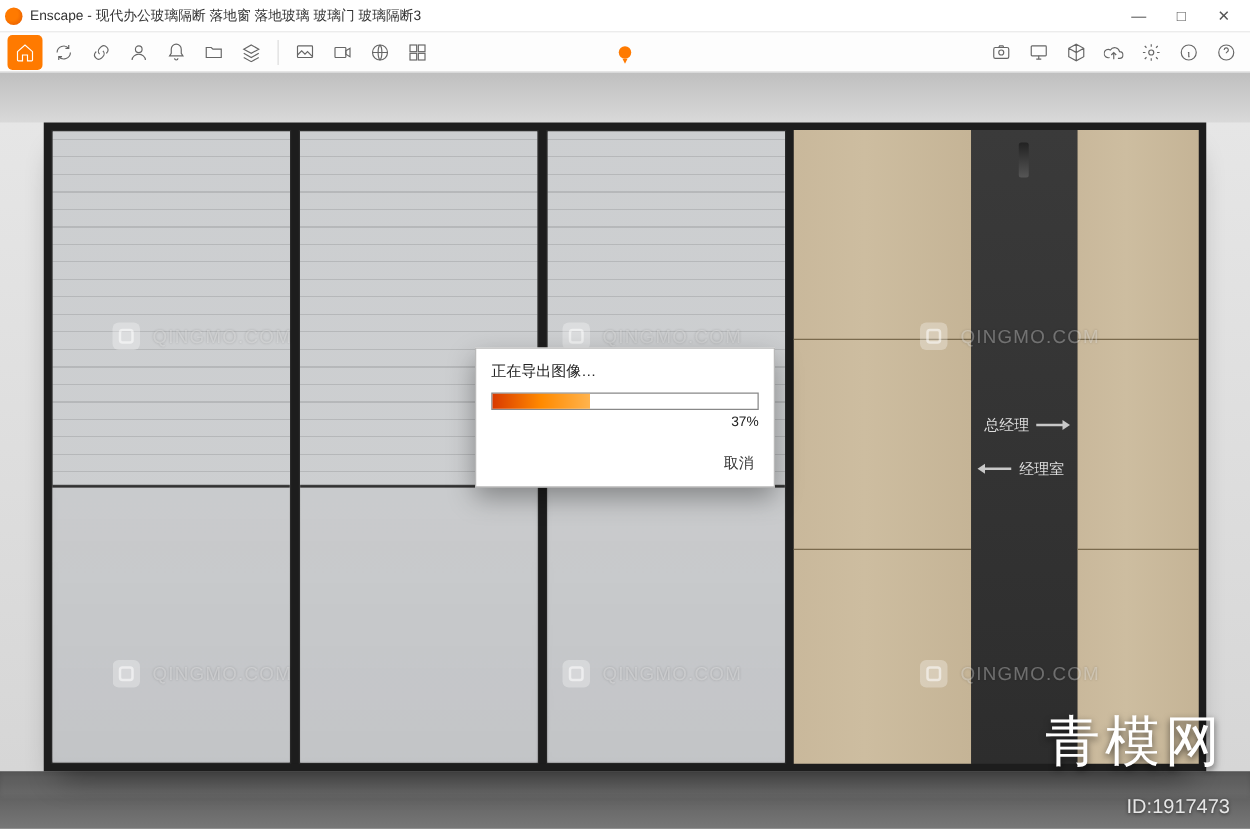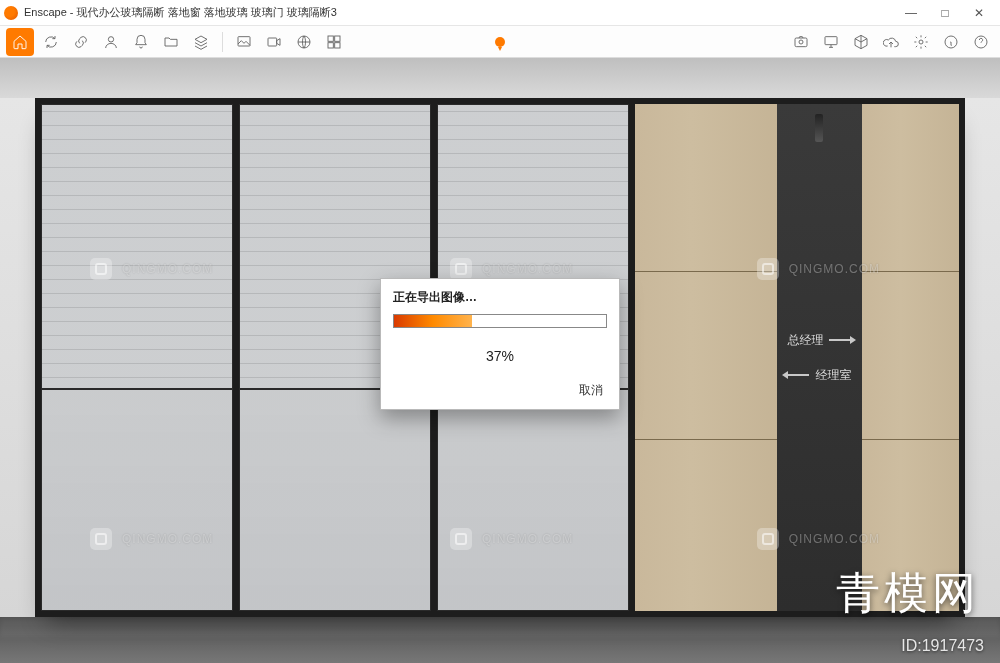--- a/index.html
+++ b/index.html
@@ -114,21 +114,21 @@
     position: relative; color:#ddd; display:flex; flex-direction:column;
     justify-content:center; align-items:center; gap:18px; font-size:12px;}
   .sign-row { display:flex; align-items:center; gap:6px; }
   .sign-arrow { width:22px; height:2px; background:#c8c8c8; position:relative;}
   .sign-arrow.right::after{content:"";position:absolute;right:-5px;top:-3px;border-left:6px solid #c8c8c8;border-top:4px solid transparent;border-bottom:4px solid transparent;}
   .sign-arrow.left::after{content:"";position:absolute;left:-5px;top:-3px;border-right:6px solid #c8c8c8;border-top:4px solid transparent;border-bottom:4px solid transparent;}
   .sign-col::before{content:"";position:absolute;top:10px;left:50%;transform:translateX(-50%);
     width:8px;height:28px;background:linear-gradient(#222,#555);border-radius:2px;}
 
   
-  .wm { position:absolute; color:rgba(255,255,255,.32); font-size:12px; letter-spacing:1px;
+  .wm { position:absolute; color:rgba(255,255,255,.32); font-size:15px; letter-spacing:1px;
     font-weight:500; text-shadow:0 0 2px rgba(0,0,0,.2); pointer-events:none; display:flex; align-items:center; gap:10px;}
   .wm .wm-icon{ width:22px;height:22px;background:rgba(255,255,255,.3);border-radius:5px;position:relative;}
   .wm .wm-icon::before{content:"";position:absolute;inset:5px;border:2px solid rgba(255,255,255,.55);border-radius:3px;}
   .wm1{ left:90px; top:200px;}
   .wm2{ left:450px; top:200px;}
   .wm3{ right:120px; top:200px;}
   .wm4{ left:90px; top:470px;}
   .wm5{ left:450px; top:470px;}
   .wm6{ right:120px; top:470px;}
 
@@ -136,25 +136,25 @@
     font-size:44px; letter-spacing:4px; text-shadow:0 2px 6px rgba(0,0,0,.6);}
   .idtag { position:absolute; right:16px; bottom:12px; color:#e6e6e6;
     font-size:16px; text-shadow:0 1px 3px rgba(0,0,0,.6);}
 
   
   .dialog {
     position:absolute; left:38%; top:220px; width:240px; background:#fff;
     border:1px solid #b9b9b9; box-shadow:0 8px 20px rgba(0,0,0,.35);
     padding:10px 12px 8px; font-size:12px; color:#222;
   }
-  .dialog .dlg-title{ font-weight:700; margin-bottom:8px;}
+  .dialog .dlg-title{ font-weight:400; margin-bottom:8px;}
   .dialog .bar-outer{ height:14px; border:1px solid #888; background:#fff; position:relative;}
   .dialog .bar-fill{ position:absolute; left:0; top:0; bottom:0;
     background:linear-gradient(90deg,#d93a00,#ff8a00,#ffb34d);}
-  .dialog .pct{ text-align:center; margin-top:20px; font-size:14px;}
+  .dialog .pct{ text-align:right; margin-top:4px; font-size:11px;}
   .dialog .dlg-actions{ display:flex; justify-content:flex-end; margin-top:16px;}
   .dialog .cancel{ font-size:12px; color:#333; cursor:pointer; padding:2px 4px;}
 
 </style>
 </head>
 <body>
 
 <div class="titlebar">
   <div class="app-icon"></div>
   <div class="title-text">Enscape - 现代办公玻璃隔断 落地窗 落地玻璃 玻璃门 玻璃隔断3</div>

